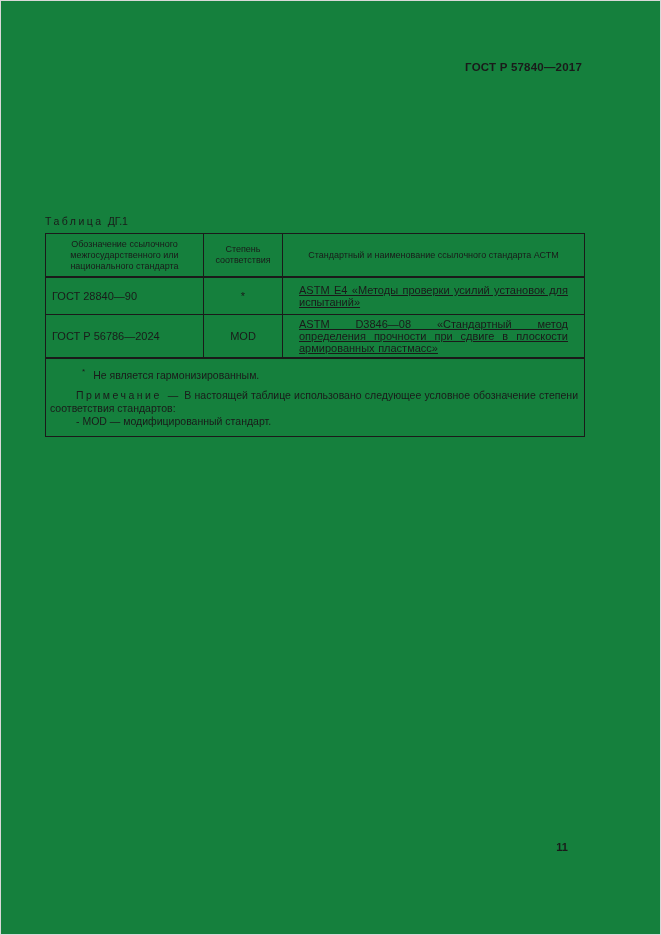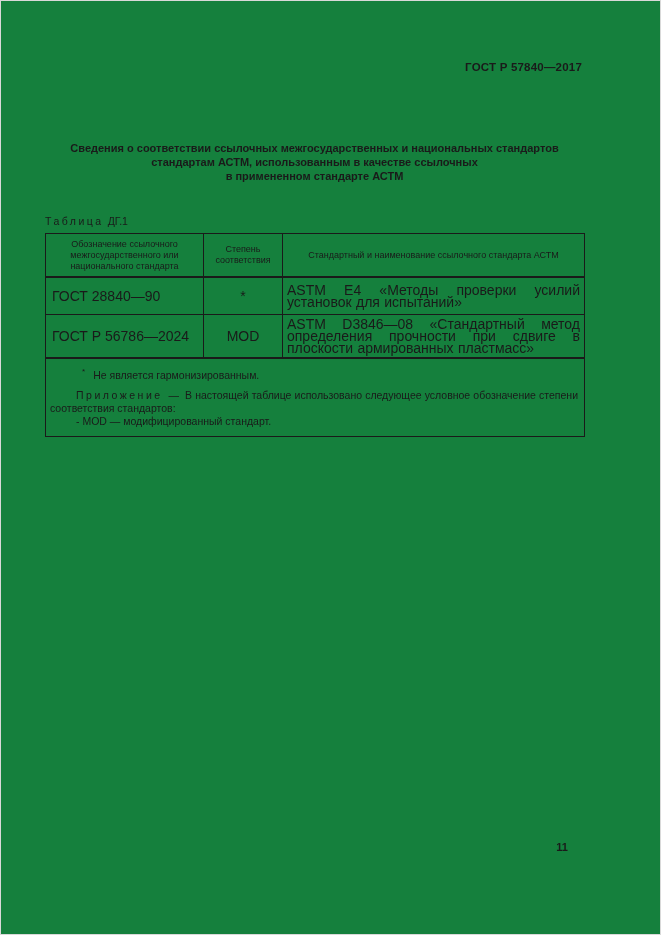--- a/index.html
+++ b/index.html
@@ -81,33 +81,34 @@
     height: 38px;
     font-weight: normal;
     font-size: 9px;
     line-height: 11px;
     text-align: center;
     vertical-align: middle;
     padding: 2px 4px;
     border-bottom: 2px solid #1a1a1a;
   }
   table.std-table td {
-    font-size: 14px;
+    font-size: 11px;
     line-height: 12px;
     vertical-align: middle;
   }
   tr.data-row-1 td { height: 30px; }
   tr.data-row-2 td { height: 28px; }
   td.cell-std { padding: 3px 4px 3px 6px; vertical-align: middle; }
   td.cell-deg { text-align: center; }
   td.cell-astm {
     text-align: justify;
-    padding: 3px 4px;
+    padding: 3px 16px;
     hyphens: manual;
     word-spacing: 0.5px;
+    text-decoration: underline;
   }
   tr.footnote-row td {
     border-top: 2px solid #1a1a1a;
     padding: 6px 6px 8px 4px;
     font-size: 10.5px;
     line-height: 13px;
     vertical-align: top;
     height: 46px;
   }
   .fn-line1 { text-indent: 32px; margin-bottom: 7px; }
@@ -127,25 +128,20 @@
   }
 </style>
 </head>
 <body>
 
 <div class="page">
 
   <div class="doc-number">ГОСТ Р 57840—2017</div>
 
 
-  <div class="main-title">
-    <div>Сведения о соответствии ссылочных межгосударственных и национальных стандартов</div>
-    <div>стандартам АСТМ, использованным в качестве ссылочных</div>
-    <div>в примененном стандарте АСТМ</div>
-  </div>
 
   <div class="table-label">
     <span class="spaced">Таблица</span><span class="label-num">ДГ.1</span>
   </div>
 
   <table class="std-table">
     <colgroup>
       <col class="c1">
         <col class="c2">
         <col class="c3">
@@ -167,21 +163,21 @@
         <td class="cell-std">ГОСТ Р 56786—2024</td>
         <td class="cell-deg">MOD</td>
         <td class="cell-astm">ASTM D3846—08 «Стандартный метод определения прочно­сти при сдвиге в плоскости армированных пластмасс»</td>
       </tr>
       <tr class="footnote-row">
         <td colspan="3">
           <div class="fn-line1">
             <sup>*</sup><span class="fn-text">Не является гармонизированным.</span>
           </div>
           <div class="fn-note">
-            <span class="spaced-note">Приложение</span><span class="note-dash">—</span><span>В настоящей таблице использовано следующее условное обозначение степени со­ответствия стандартов:</span>
+            <span class="spaced-note">Примечание</span><span class="note-dash">—</span><span>В настоящей таблице использовано следующее условное обозначение степени со­ответствия стандартов:</span>
           </div>
           <div class="fn-item">- MOD — модифицированный стандарт.</div>
         </td>
       </tr>
     </tbody>
   </table>
 
   <div class="page-number">11</div>
 
 </div>

